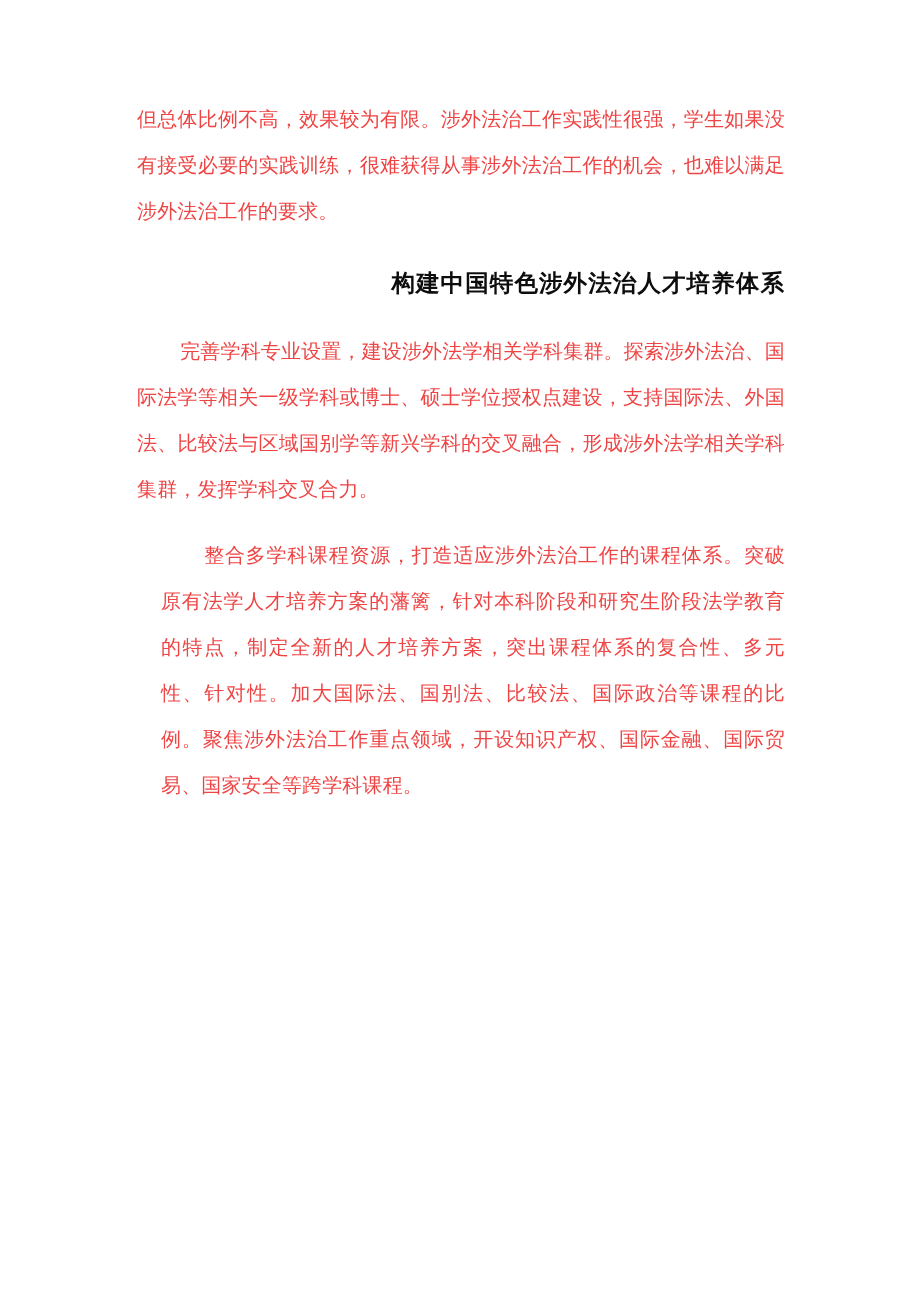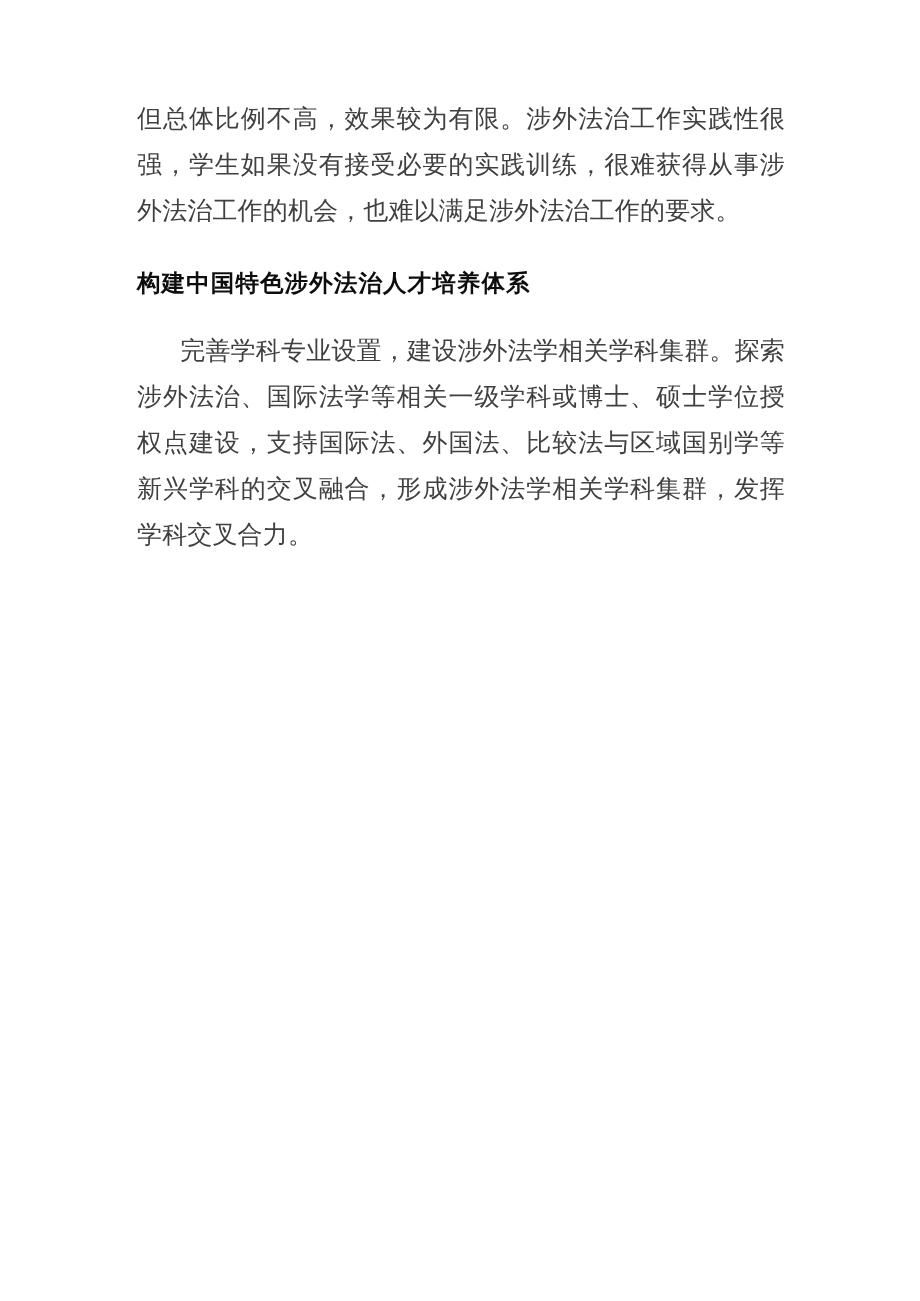--- a/index.html
+++ b/index.html
@@ -27,23 +27,23 @@
   .content {
     position: absolute;
     left: 137px;
     top: 96px;
     width: 648px;
   }
 
   
   .para {
     font-family: "DejaVu Serif", "Liberation Serif", serif;
-    font-size: 25px;
+    font-size: 20px;
     line-height: 46px;
-    color: #404040;
+    color: #ef4444;
     text-align: justify;
     text-justify: inter-character;
     text-indent: 43.2px;
     letter-spacing: 0.15px;
     margin: 0 0 0 0;
     word-break: break-all;
     -webkit-font-smoothing: antialiased;
   }
 
   
@@ -57,21 +57,21 @@
     margin-left: 24px;
   }
 
   
   .heading {
     font-family: Liberation Serif, serif;
     font-size: 23.5px;
     line-height: 46px;
     font-weight: bold;
     color: #0d0d0d;
-    text-align: left;
+    text-align: right;
     letter-spacing: 1.1px;
     text-indent: 0;
     margin: 26px 0 22px 0;
   }
 
   
   .para.clipped {
     margin-top: 20px;
   }
 </style>
@@ -81,16 +81,17 @@
 <div class="page">
   <div class="content">
 
     <p class="para no-indent">但总体比例不高，效果较为有限。涉外法治工作实践性很强，学生如果没有接受必要的实践训练，很难获得从事涉外法治工作的机会，也难以满足涉外法治工作的要求。</p>
 
     <h2 class="heading">构建中国特色涉外法治人才培养体系</h2>
 
 
     <p class="para">完善学科专业设置，建设涉外法学相关学科集群。探索涉外法治、国际法学等相关一级学科或博士、硕士学位授权点建设，支持国际法、外国法、比较法与区域国别学等新兴学科的交叉融合，形成涉外法学相关学科集群，发挥学科交叉合力。</p>
 
+    <p class="para">整合多学科课程资源，打造适应涉外法治工作的课程体系。突破原有法学人才培养方案的藩篱，针对本科阶段和研究生阶段法学教育的特点，制定全新的人才培养方案，突出课程体系的复合性、多元性、针对性。加大国际法、国别法、比较法、国际政治等课程的比例。聚焦涉外法治工作重点领域，开设知识产权、国际金融、国际贸易、国家安全等跨学科课程。</p>
 
 
   </div>
 </div>
 
 </body></html>

